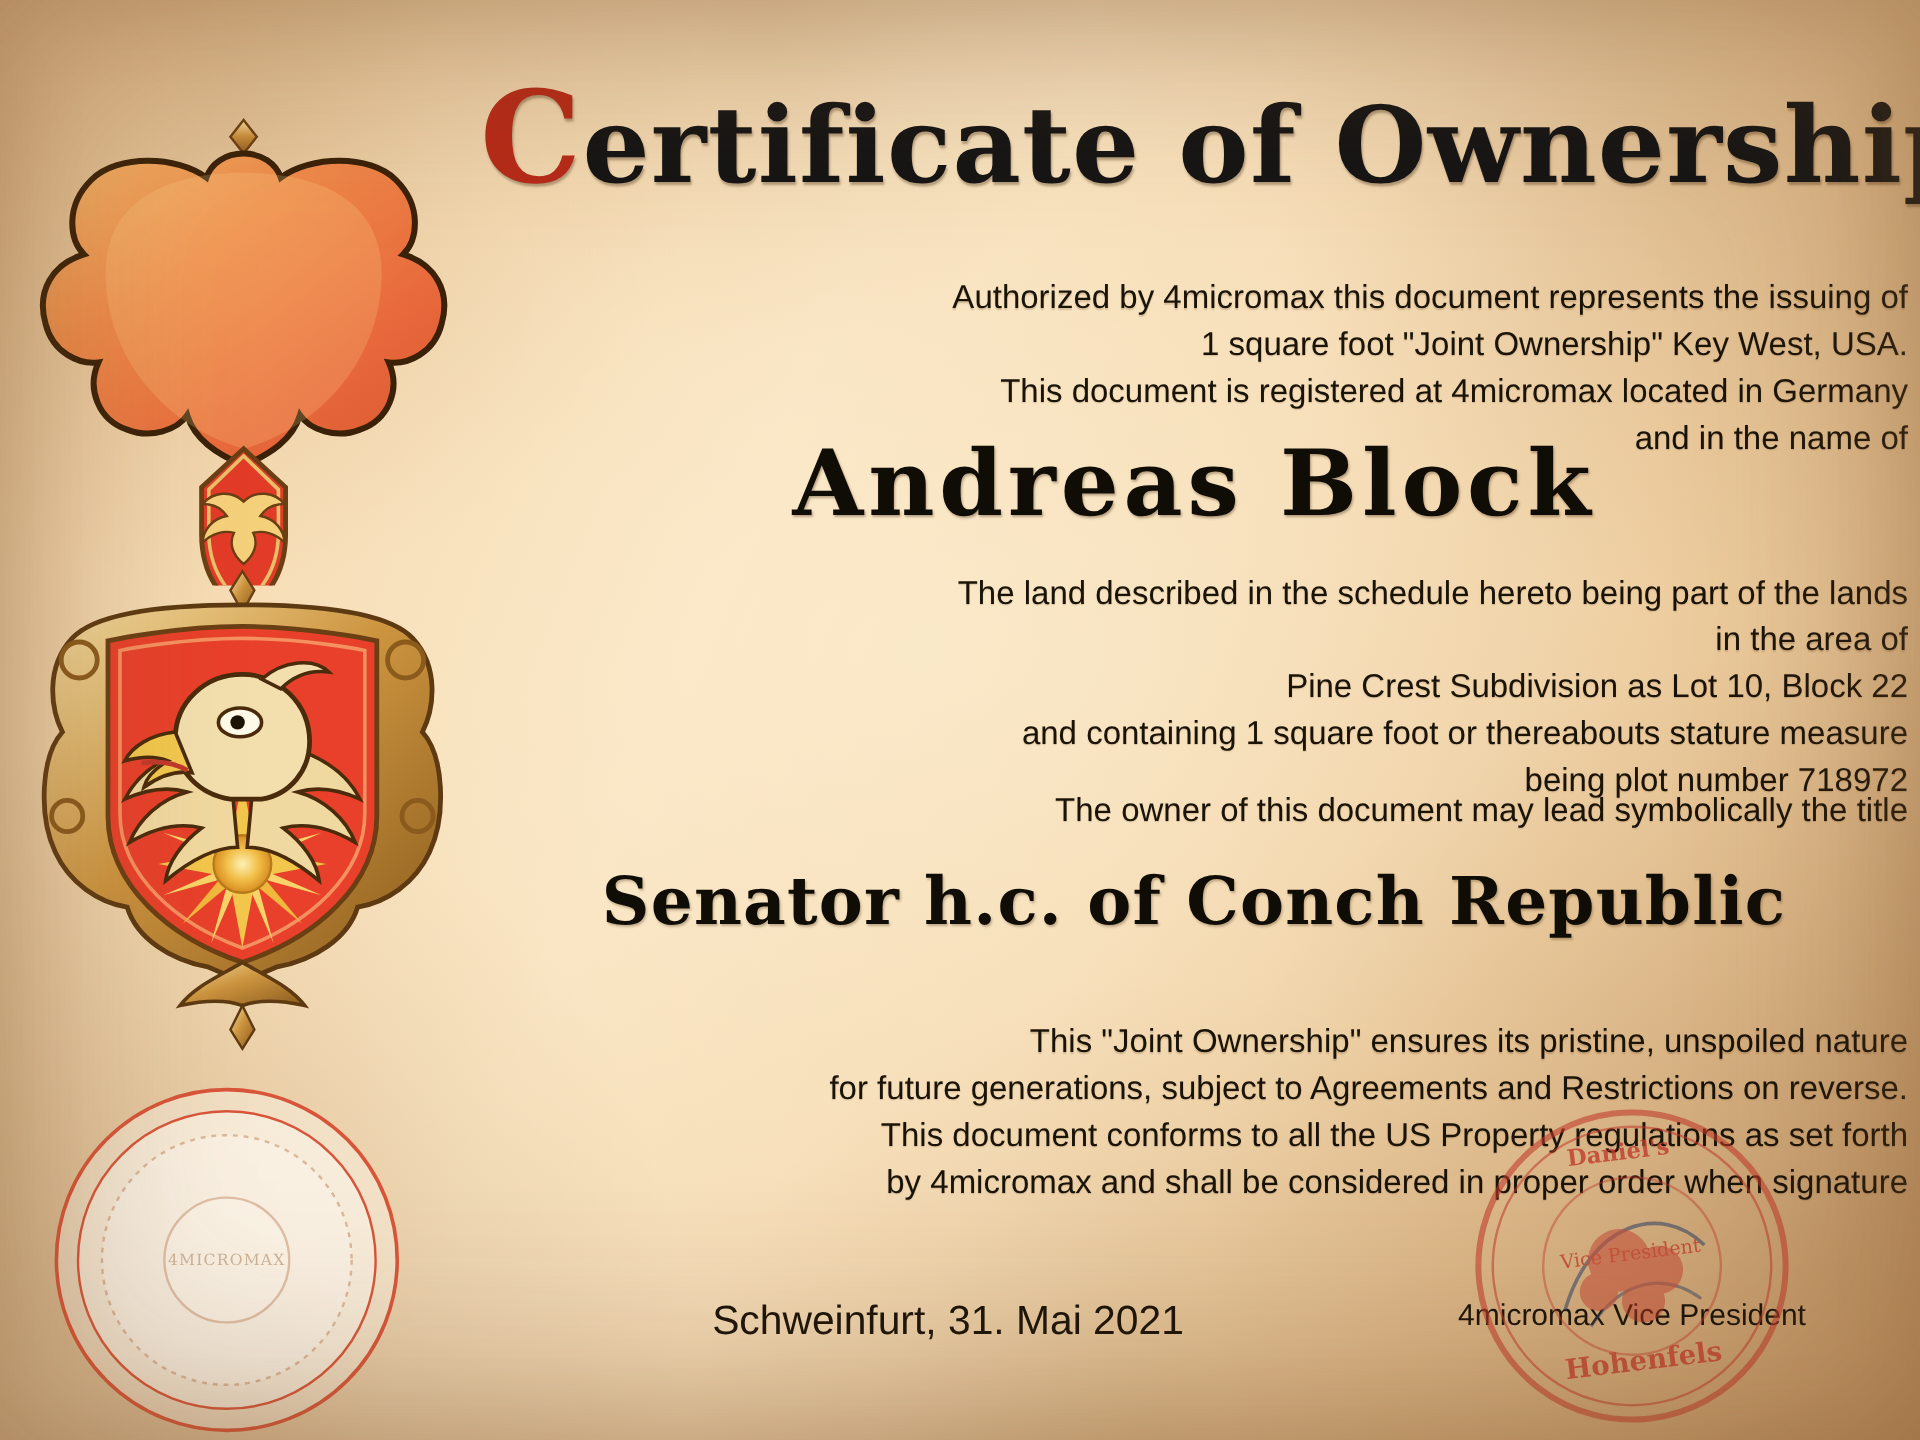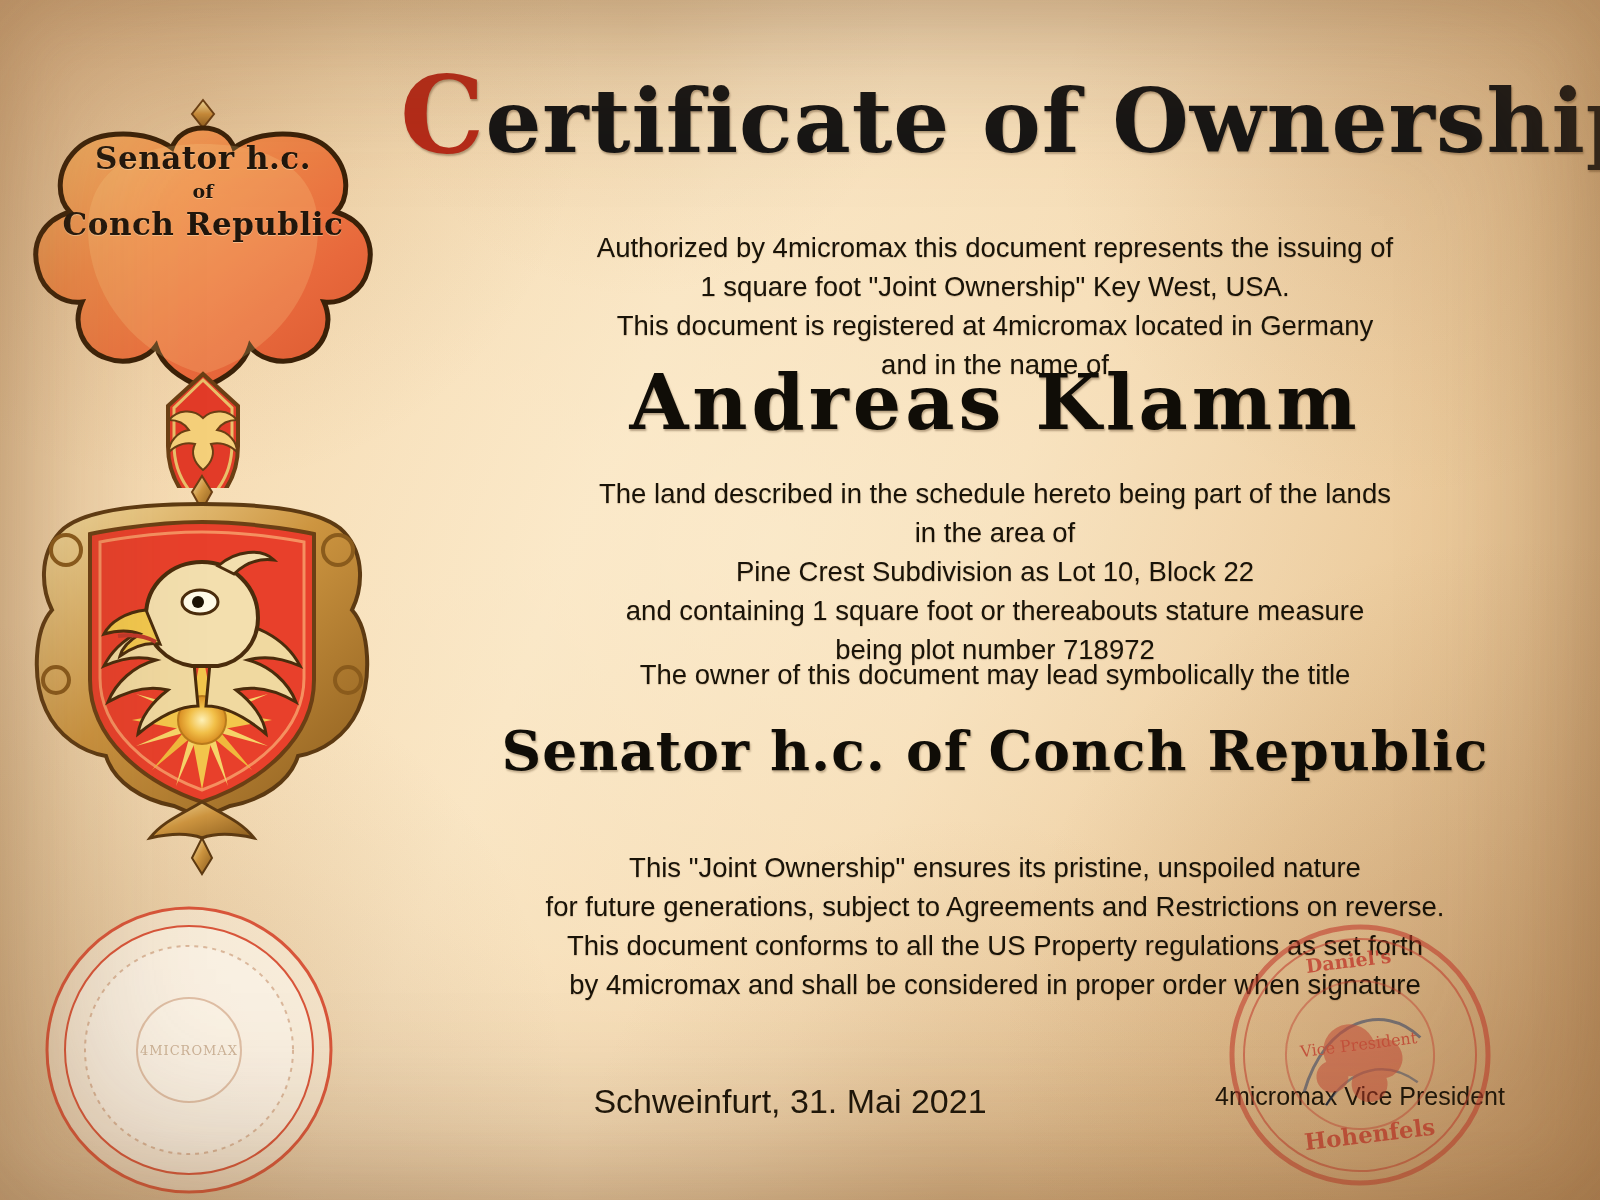--- a/index.html
+++ b/index.html
@@ -135,21 +135,21 @@
   }
   .title .drop {
     color: #b52a18;
     font-size: 106px;
   }
 
   .para {
     position: absolute;
     left: 0;
     width: 1190px;
-    text-align: center;
+    text-align: right;
     color: #191308;
     font-family: "Liberation Sans", sans-serif;
     font-size: 27.5px;
     line-height: 1.42;
     text-shadow: 0 1px 1px rgba(120,80,40,0.25);
   }
   #intro { top: 228px; }
 
   .recipient {
     position: absolute;
@@ -281,25 +281,20 @@
 
         <path d="M185 56 C 250 56, 300 80, 300 140 C 300 210, 250 268, 185 286 C 120 268, 70 210, 70 140 C 70 80, 120 56, 185 56 Z" fill="rgba(255,225,150,0.20)"></path>
 
         <path d="M185 286 L150 318 L150 358 C150 392, 168 412, 185 424 C202 412, 220 392, 220 358 L220 318 Z" fill="#e23b28" stroke="#6b3f14" stroke-width="4"></path>
         <path d="M185 292 L156 320 L156 356 C156 386, 170 404, 185 416 C200 404, 214 386, 214 356 L214 320 Z" fill="none" stroke="#e9c06a" stroke-width="3"></path>
 
         <path d="M185 330 c -10 -10 -26 -8 -34 2 c 10 0 16 4 20 10 c -12 2 -20 12 -20 22 c 8 -8 18 -10 26 -8 c -4 8 -2 18 8 26 c 10 -8 12 -18 8 -26 c 8 -2 18 0 26 8 c 0 -10 -8 -20 -20 -22 c 4 -6 10 -10 20 -10 c -8 -10 -24 -12 -34 -2 z" fill="#f5d07a" stroke="#6b3f14" stroke-width="2"></path>
 
         <path d="M185 424 L176 444 L185 458 L194 444 Z" fill="url(#goldg)" stroke="#6b3f14" stroke-width="2"></path>
       </svg>
-      <div class="cartouche-text">
-        <div class="ct-line1">Senator h.c.</div>
-        <div class="ct-line2">of</div>
-        <div class="ct-line3">Conch Republic</div>
-      </div>
     </div>
 
     <div class="crest">
       <svg width="360" height="410" viewBox="0 0 360 410">
         <defs>
           <linearGradient id="gframe" x1="0" y1="0" x2="1" y2="1">
             <stop offset="0%" stop-color="#f7e2a8"></stop>
             <stop offset="45%" stop-color="#cd9540"></stop>
             <stop offset="100%" stop-color="#8a5b1c"></stop>
           </linearGradient>
@@ -411,21 +406,21 @@
       <span class="drop">C</span><span>ertificate of Ownership</span>
     </div>
 
     <div class="para" id="intro">
       <div>Authorized by 4micromax this document represents the issuing of</div>
       <div>1 square foot "Joint Ownership" Key West, USA.</div>
       <div>This document is registered at 4micromax located in Germany</div>
       <div>and in the name of</div>
     </div>
 
-    <div class="recipient">Andreas Klamm</div>
+    <div class="recipient">Andreas Block</div>
 
     <div class="para" id="land">
       <div>The land described in the schedule hereto being part of the lands</div>
       <div>in the area of</div>
       <div>Pine Crest Subdivision as Lot 10, Block 22</div>
       <div>and containing 1 square foot or thereabouts stature measure</div>
       <div>being plot number 718972</div>
     </div>
 
     <div class="para" id="title-lead">The owner of this document may lead symbolically the title</div>

